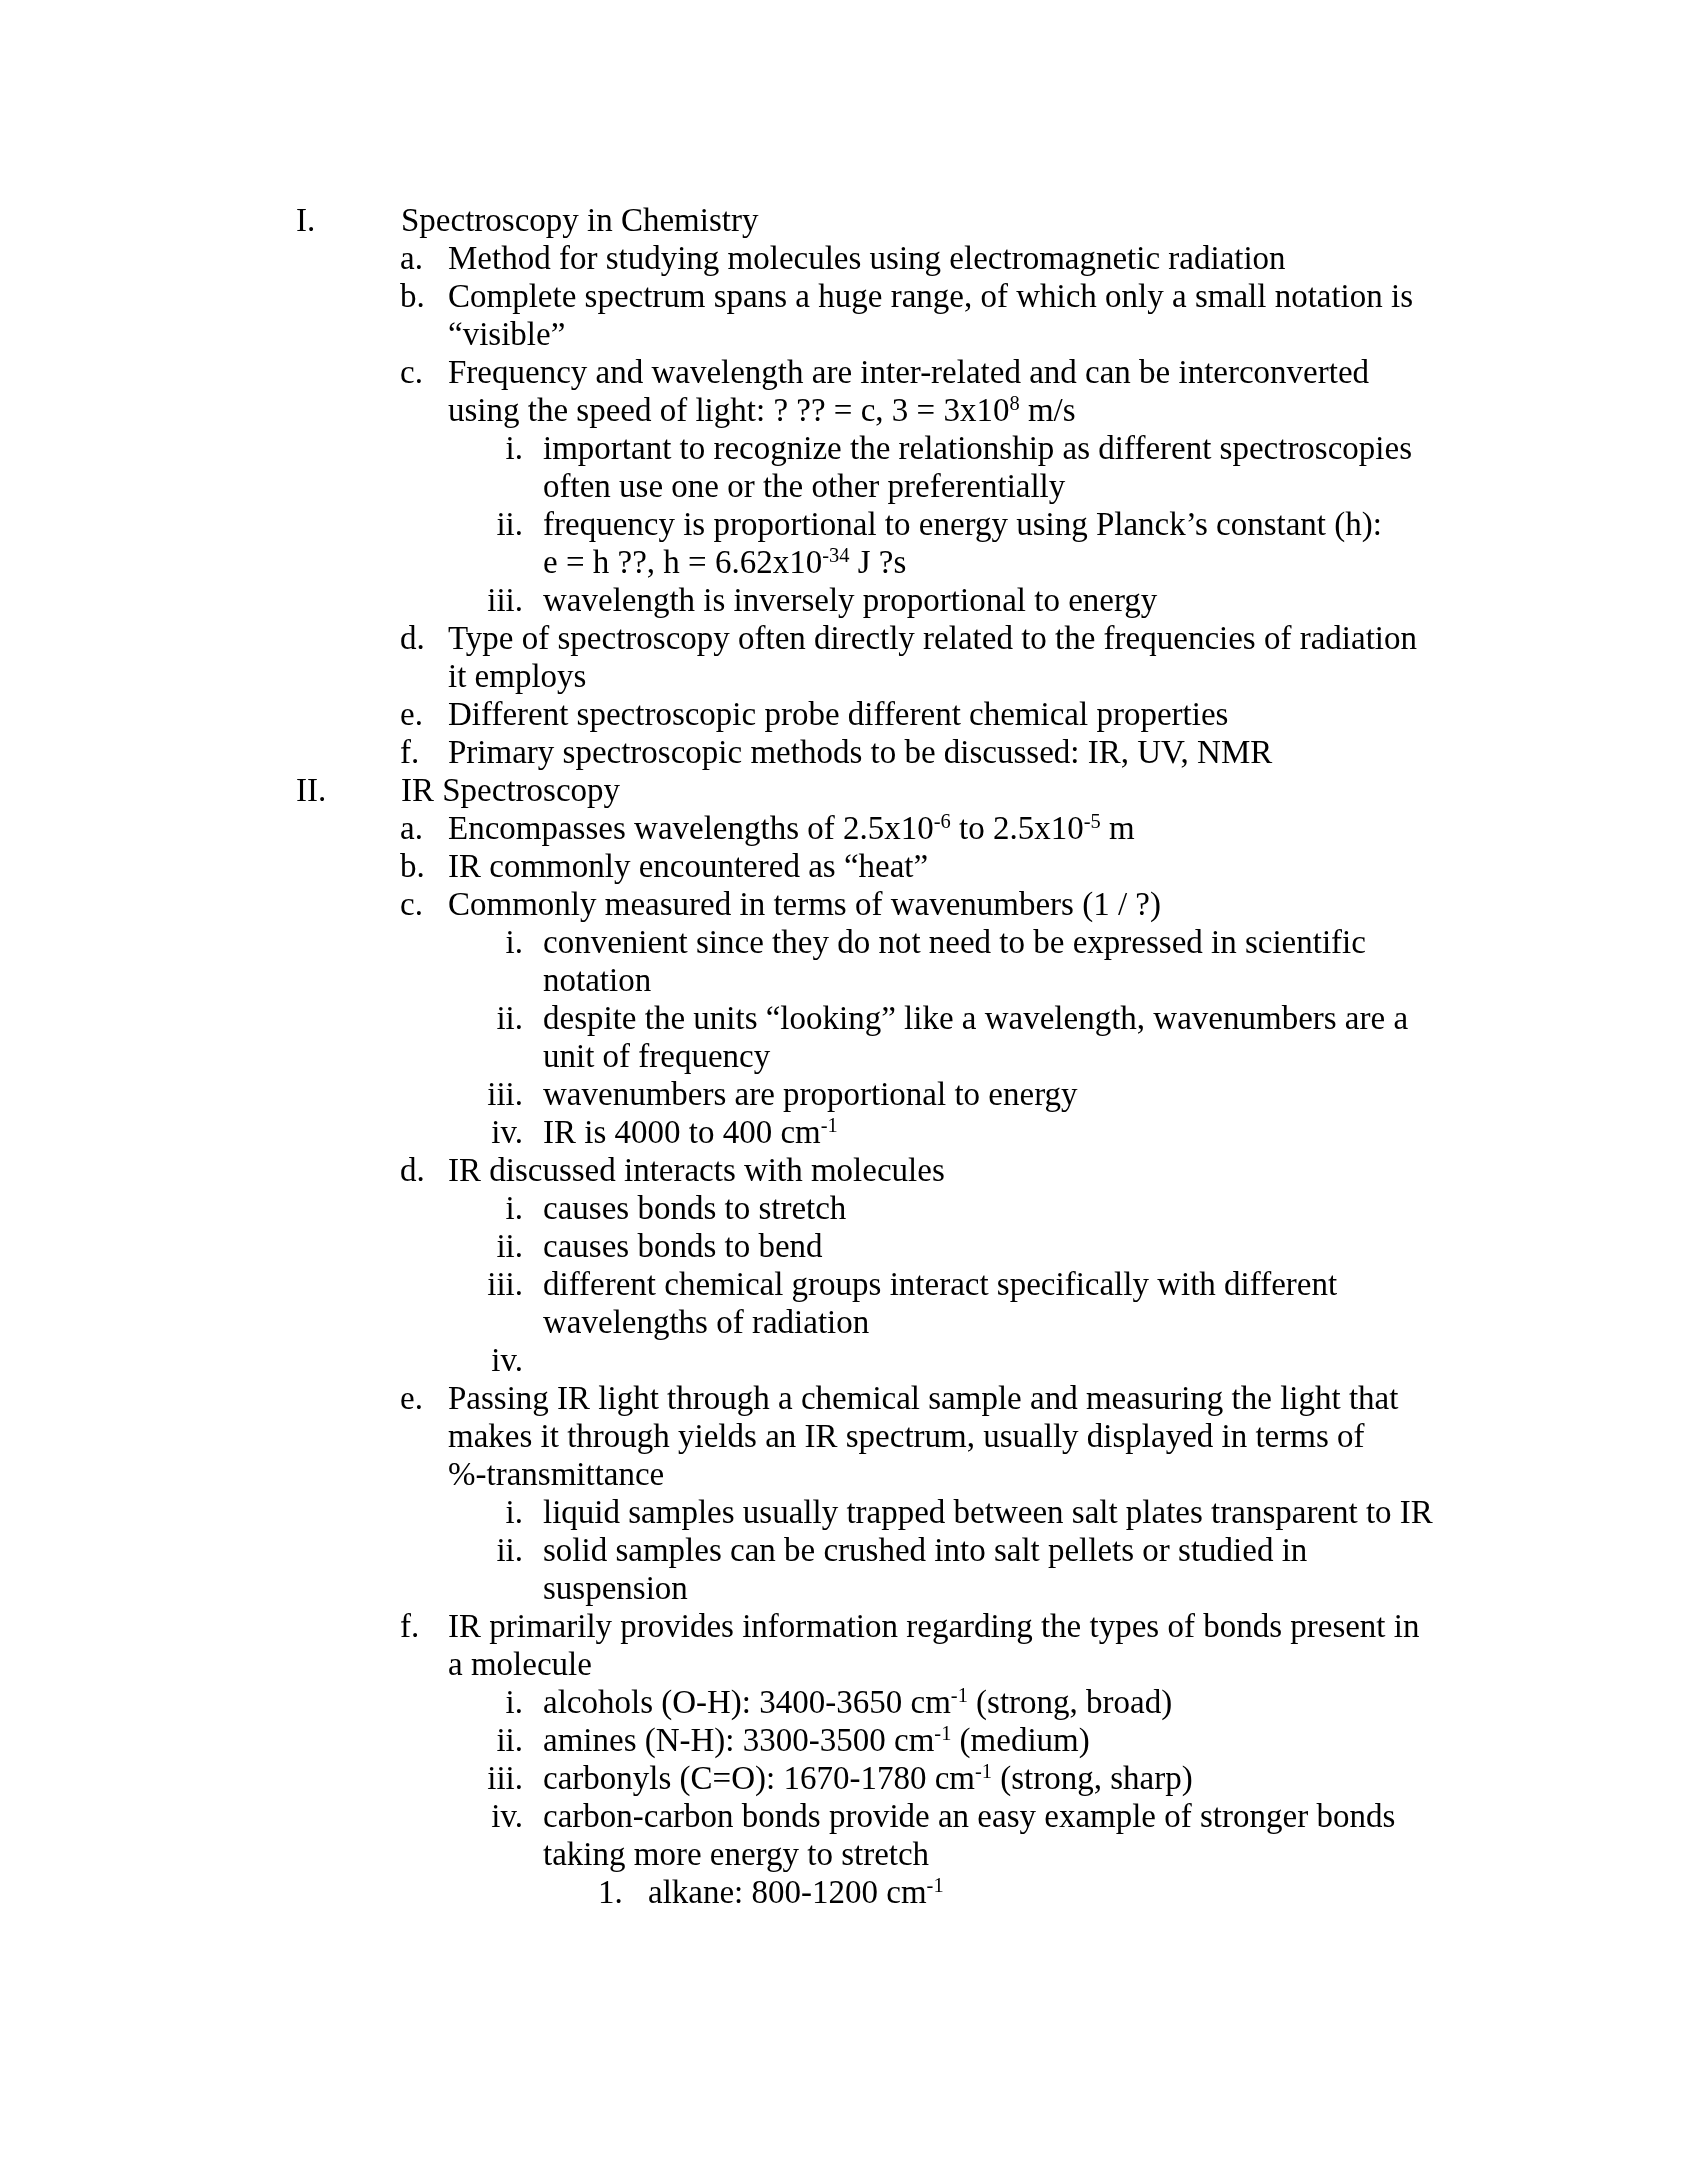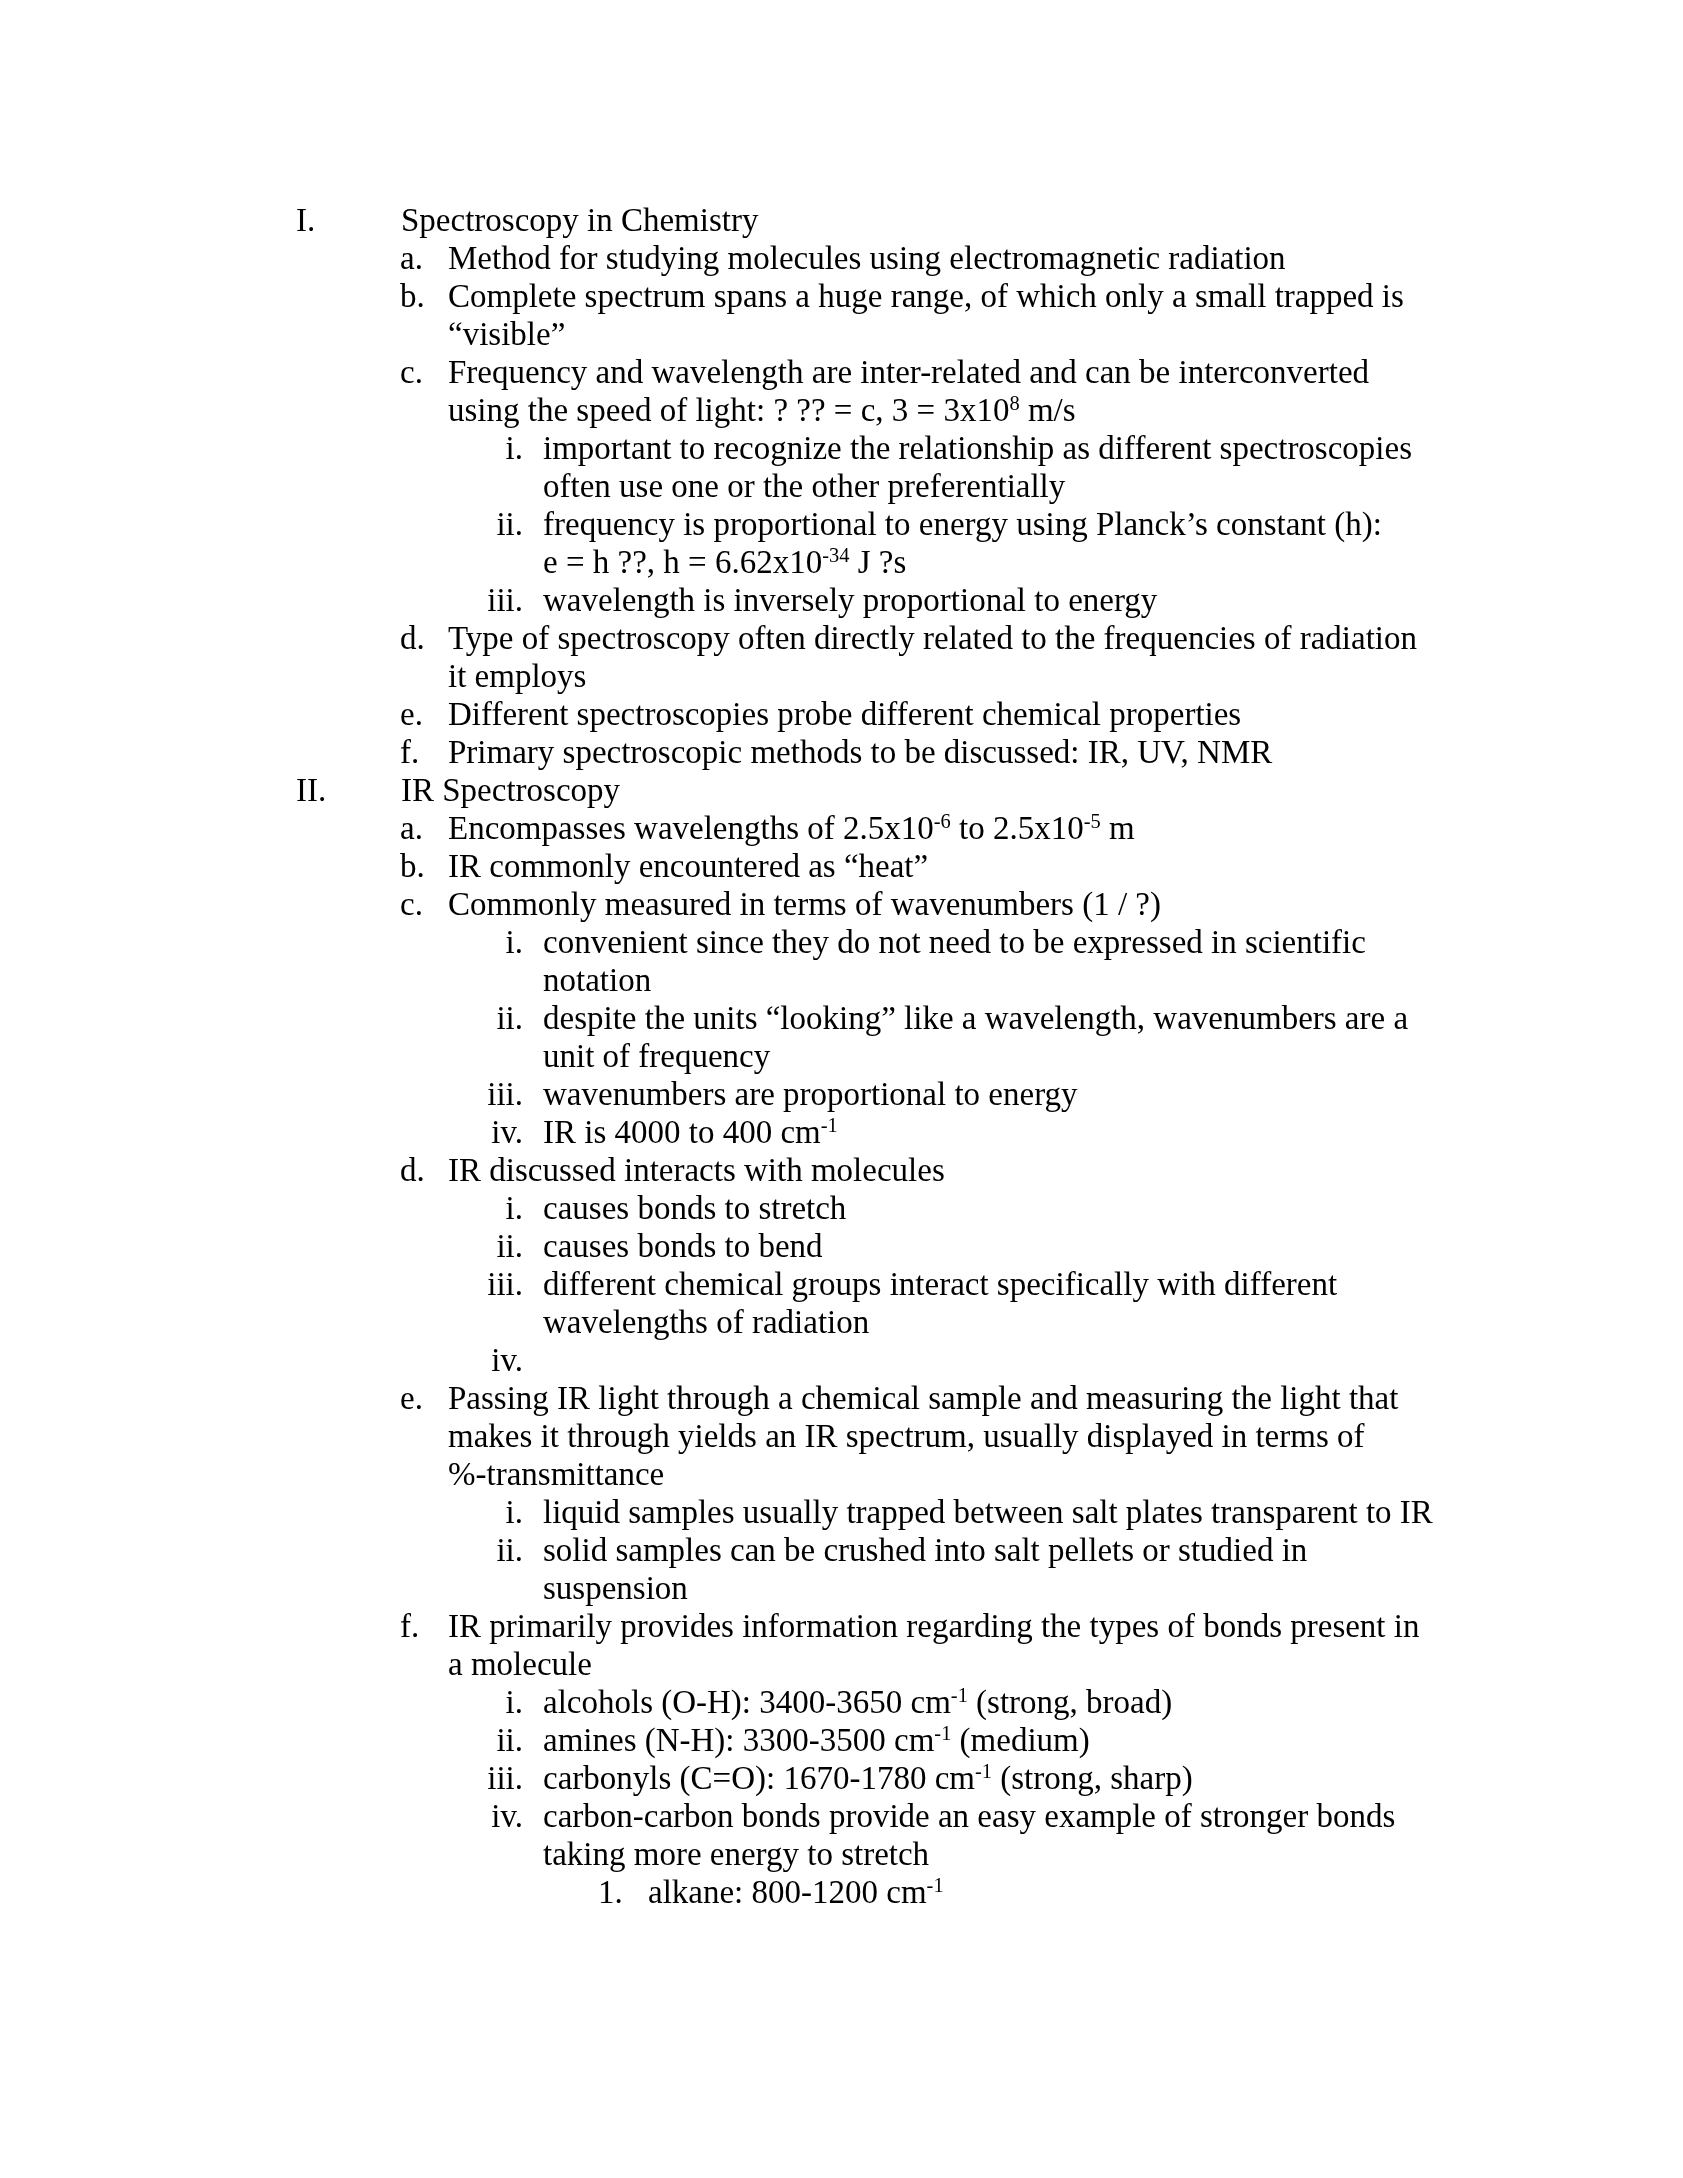--- a/index.html
+++ b/index.html
@@ -61,21 +61,21 @@
       <div class="row lvl0">
         <span class="marker">I.</span>
         <div class="text">Spectroscopy in Chemistry</div>
       </div>
       <div class="row lvl1">
         <span class="marker">a.</span>
         <div class="text">Method for studying molecules using electromagnetic radiation</div>
       </div>
       <div class="row lvl1">
         <span class="marker">b.</span>
-        <div class="text">Complete spectrum spans a huge range, of which only a small trapped is
+        <div class="text">Complete spectrum spans a huge range, of which only a small notation is
 “visible”</div>
       </div>
       <div class="row lvl1">
         <span class="marker">c.</span>
         <div class="text">Frequency and wavelength are inter-related and can be interconverted
 using the speed of light: ? ?? = c, 3 = 3x10<sup>8</sup> m/s</div>
       </div>
       <div class="row lvl2">
         <span class="marker">i.</span>
         <div class="text">important to recognize the relationship as different spectroscopies
@@ -90,21 +90,21 @@
         <span class="marker">iii.</span>
         <div class="text">wavelength is inversely proportional to energy</div>
       </div>
       <div class="row lvl1">
         <span class="marker">d.</span>
         <div class="text">Type of spectroscopy often directly related to the frequencies of radiation
 it employs</div>
       </div>
       <div class="row lvl1">
         <span class="marker">e.</span>
-        <div class="text">Different spectroscopies probe different chemical properties</div>
+        <div class="text">Different spectroscopic probe different chemical properties</div>
       </div>
       <div class="row lvl1">
         <span class="marker">f.</span>
         <div class="text">Primary spectroscopic methods to be discussed: IR, UV, NMR</div>
       </div>
       <div class="row lvl0">
         <span class="marker">II.</span>
         <div class="text">IR Spectroscopy</div>
       </div>
       <div class="row lvl1">

